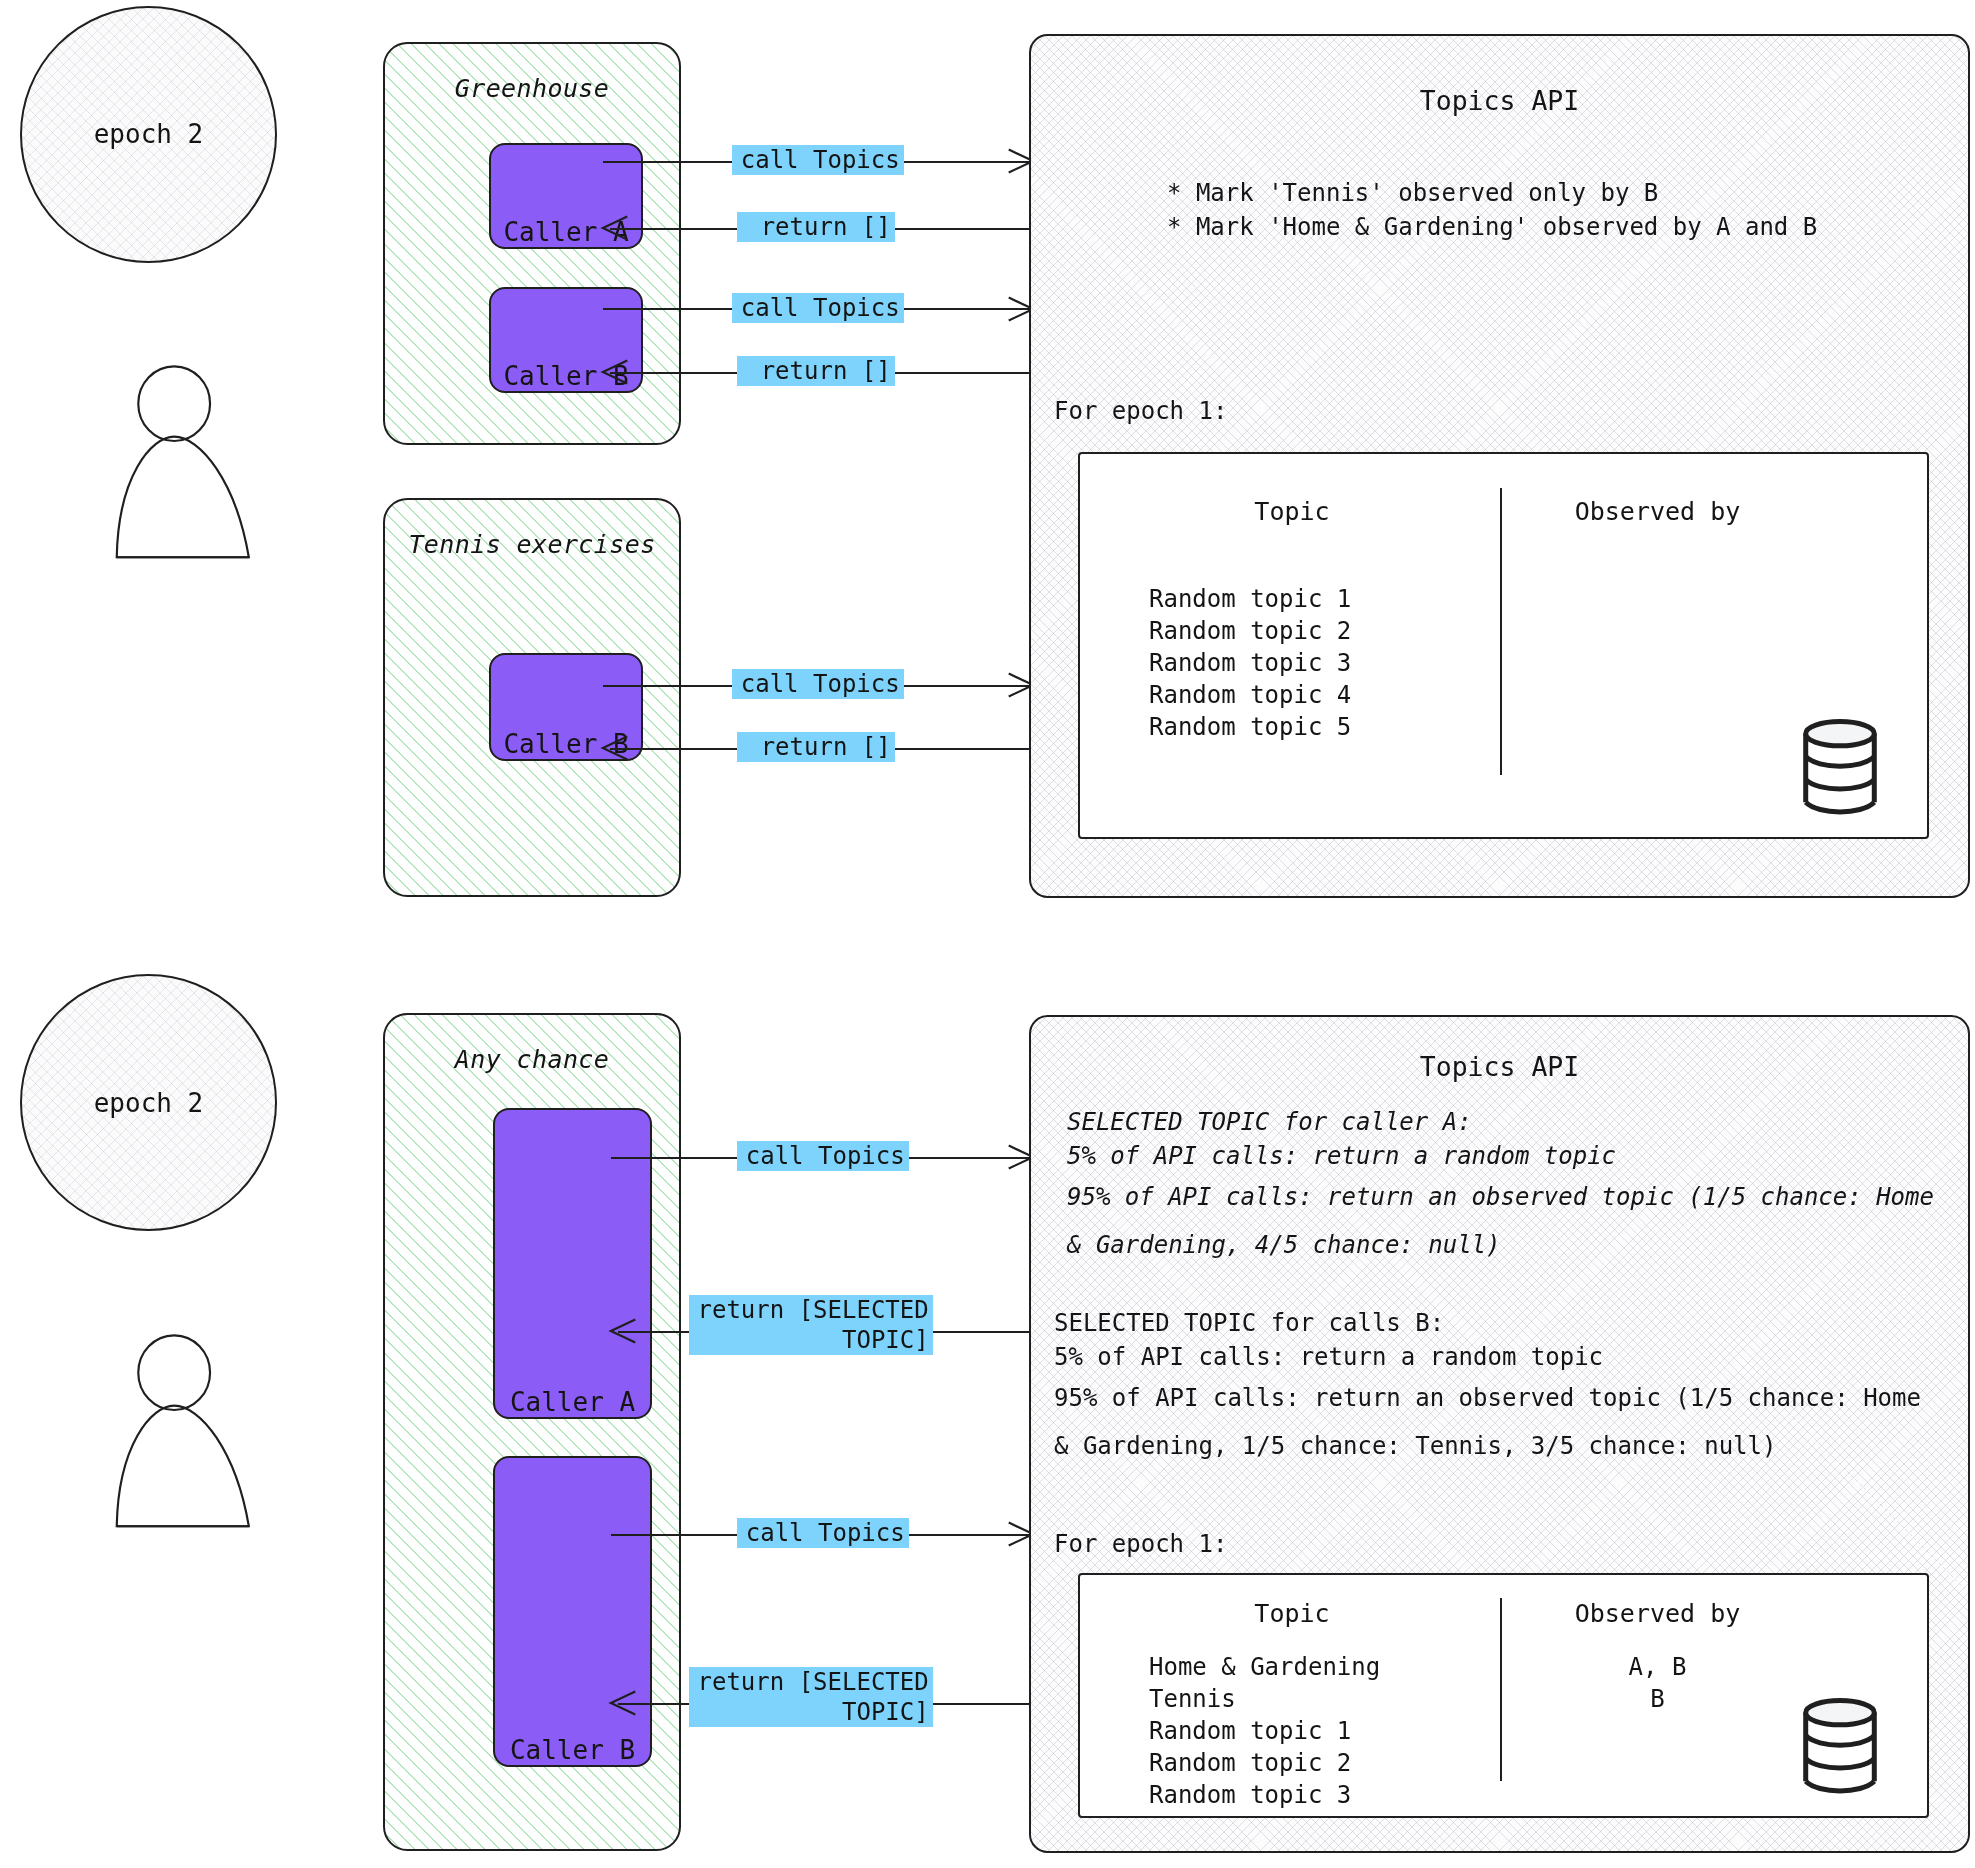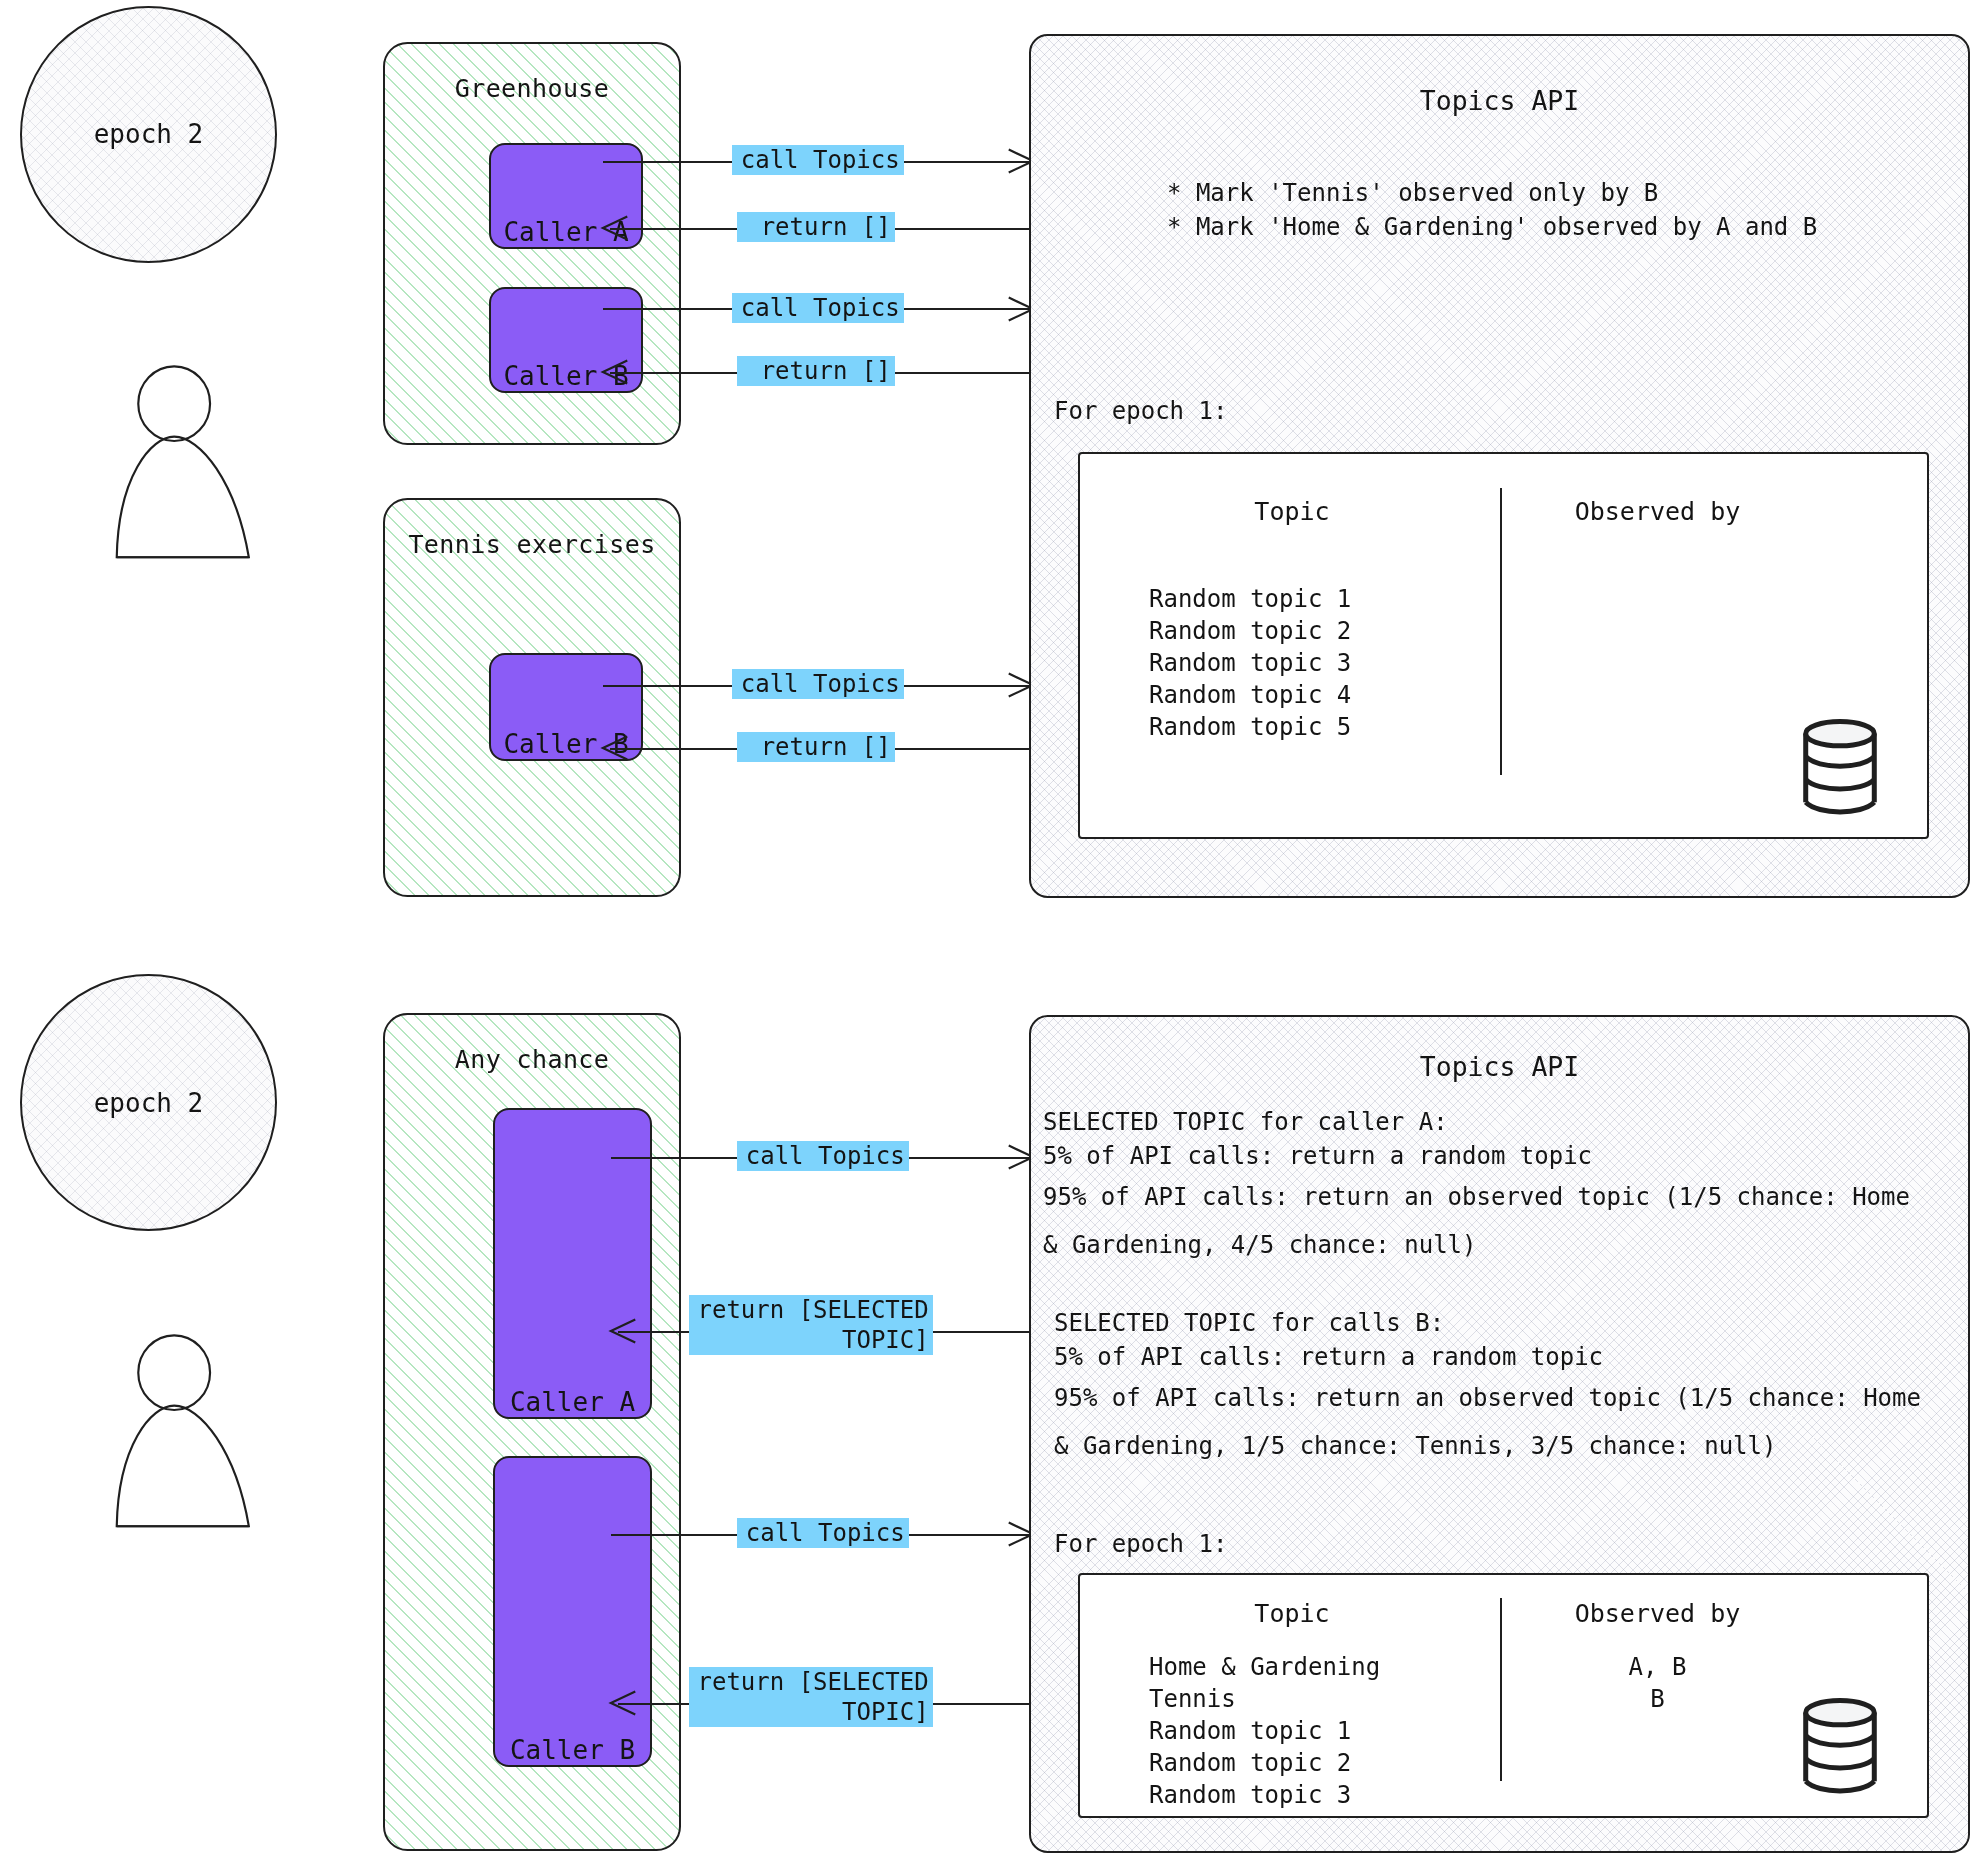--- a/index.html
+++ b/index.html
@@ -46,21 +46,21 @@
   .table-box{
     background:#ffffff;border:2.2px solid #1f1f1f;border-radius:4px;
   }
   .epoch-circle{
     border:2.2px solid #1f1f1f;border-radius:50%;
     display:flex;align-items:center;justify-content:center;
   }
 
   
   .t{color:#141414;white-space:pre;}
-  .ctx-title{font-size:25px;letter-spacing:0.4px;}
+  .ctx-title{font-size:25px;letter-spacing:0.4px;font-style:italic;}
   .caller-label{font-size:26px;}
   .epoch-label{font-size:26px;}
   .api-title{font-size:26.5px;}
   .api-line{font-size:24px;line-height:34px;}
   .api-para{font-size:24px;line-height:48px;white-space:normal;width:868px;}
   .for-epoch{font-size:24px;}
   .col-head{font-size:25px;}
   .cell{font-size:24px;line-height:32px;}
   .arrow-label{font-size:24px;line-height:30px;text-align:right;background:#7dd3fc;padding:0 4.3px;}
 
@@ -229,21 +229,21 @@
   <svg class="arrowhead" style="left:608px;top:1690px;width:33px;height:29px;" viewBox="0 0 46 40">
     <path d="M 38 2 L 4 18 L 38 34" fill="none" stroke="#1f1f1f" stroke-width="3"></path>
   </svg>
   <div class="abs t arrow-label" style="left:689px;top:1667px;width:244px;">return [SELECTED
 TOPIC]</div>
 
   <div class="abs api-box crosshatch-fine" style="left:1029px;top:1015px;width:941px;height:838px;">
 
     <div class="t api-title abs" style="left:0;top:34px;width:100%;text-align:center;">Topics API</div>
 
-    <div class="abs" style="left:12px;top:88px;width:882px;">
+    <div class="abs" style="left:36px;top:88px;width:882px;font-style:italic;">
       <div class="t api-line">SELECTED TOPIC for caller A:</div>
       <div class="t api-line">5% of API calls: return a random topic</div>
       <div class="t api-para">95% of API calls: return an observed topic (1/5 chance: Home &amp; Gardening, 4/5 chance: null)</div>
     </div>
 
     <div class="abs" style="left:23px;top:289px;width:882px;">
       <div class="t api-line">SELECTED TOPIC for calls B:</div>
       <div class="t api-line">5% of API calls: return a random topic</div>
       <div class="t api-para">95% of API calls: return an observed topic (1/5 chance: Home &amp; Gardening, 1/5 chance: Tennis,  3/5 chance: null)</div>
     </div>

